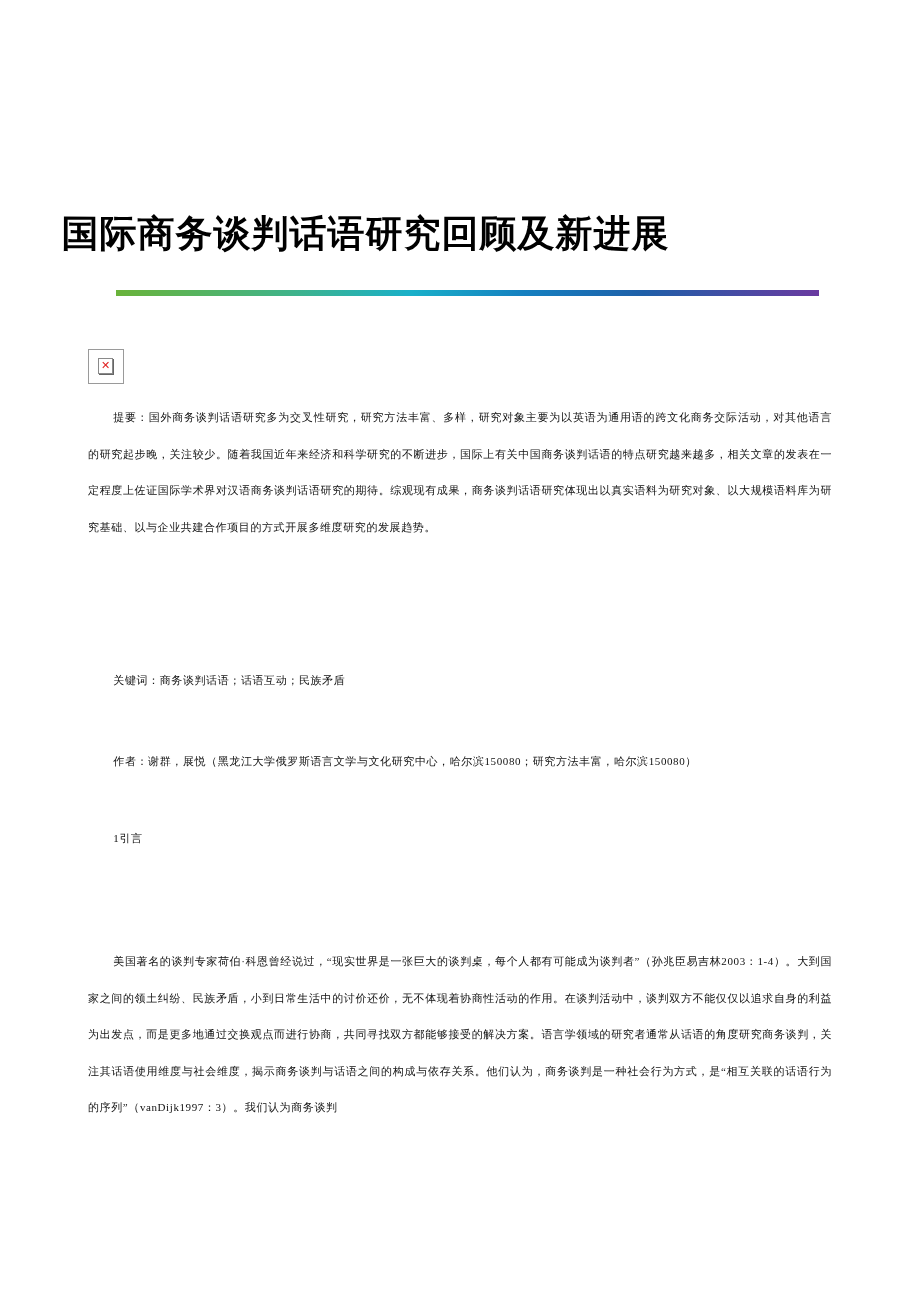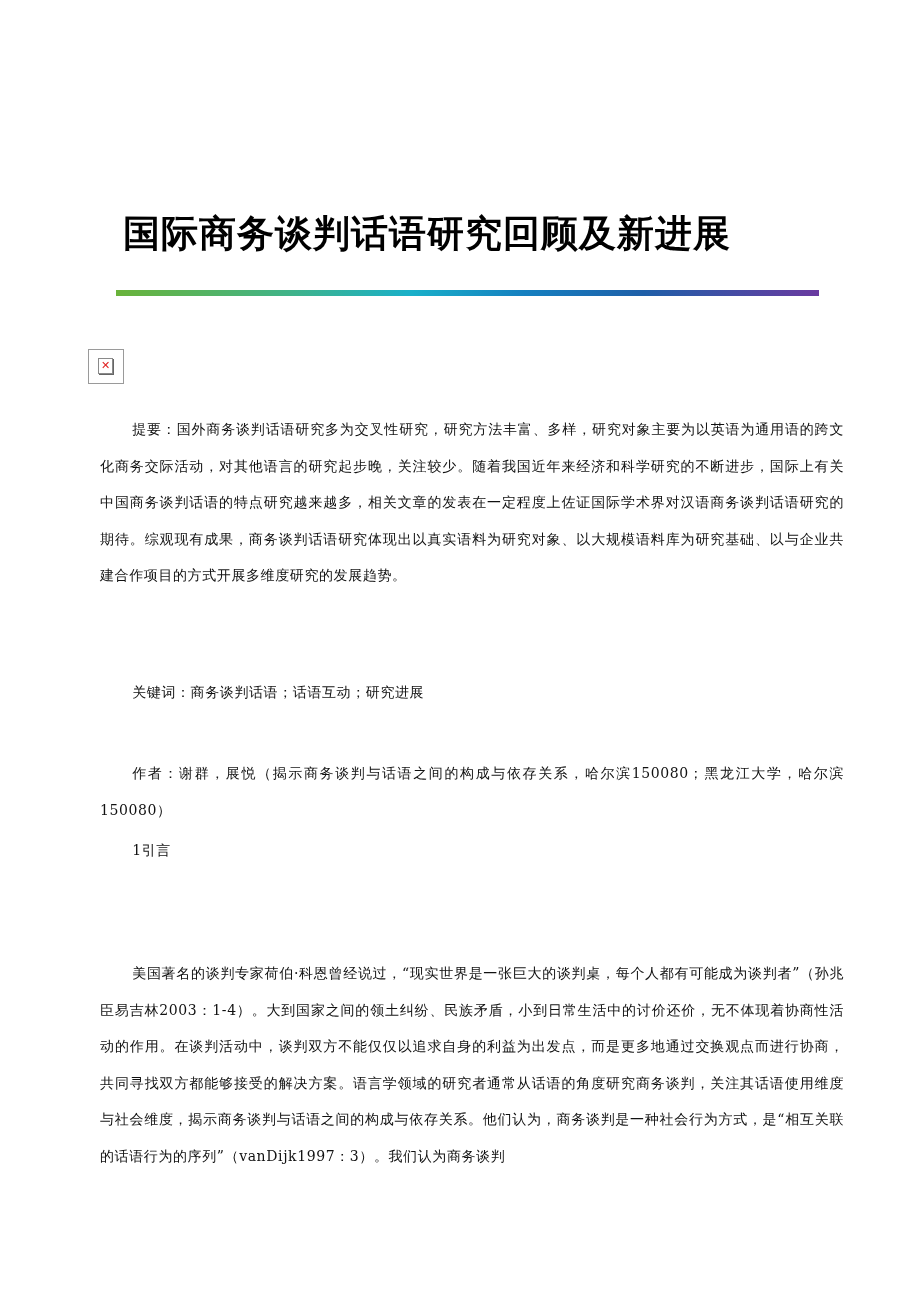--- a/index.html
+++ b/index.html
@@ -13,21 +13,21 @@
       position: relative;
       overflow: hidden;
       font-family: "DejaVu Serif", "Liberation Serif", serif;
       color: #111111;
     }
     .title {
       position: absolute;
       left: 0;
       width: 731px;
       top: 184px;
-      text-align: right;
+      text-align: center;
       font-family: "DejaVu Sans", "Liberation Sans", sans-serif;
       font-size: 37px;
       letter-spacing: 1px;
       color: #000000;
       line-height: 50px;
     }
     .rule {
       position: absolute;
       left: 116px;
       top: 290px;
@@ -59,45 +59,46 @@
       font-family: "DejaVu Sans", sans-serif;
       font-size: 11px;
       line-height: 13px;
       text-align: center;
       font-weight: bold;
     }
     .para {
       position: absolute;
       left: 88px;
       width: 744px;
-      font-size: 14px;
+      font-size: 11px;
       line-height: 36.5px;
       letter-spacing: 0.6px;
       text-align: justify;
       text-indent: 2.3em;
-      margin: 12px;
+      margin: 0;
+      font-family: Liberation Serif, serif;
     }
     .p-abstract { top: 399px; }
     .p-keywords { top: 662px; }
     .p-authors  { top: 743px; }
     .p-heading  { top: 820px; }
     .p-intro    { top: 943px; }
   </style>
 </head>
 <body>
 
 <h1 class="title">国际商务谈判话语研究回顾及新进展</h1>
 
 <div class="rule"></div>
 
 <div class="broken-image">
   <div class="inner">✕</div>
 </div>
 
 <p class="para p-abstract">提要：国外商务谈判话语研究多为交叉性研究，研究方法丰富、多样，研究对象主要为以英语为通用语的跨文化商务交际活动，对其他语言的研究起步晚，关注较少。随着我国近年来经济和科学研究的不断进步，国际上有关中国商务谈判话语的特点研究越来越多，相关文章的发表在一定程度上佐证国际学术界对汉语商务谈判话语研究的期待。综观现有成果，商务谈判话语研究体现出以真实语料为研究对象、以大规模语料库为研究基础、以与企业共建合作项目的方式开展多维度研究的发展趋势。</p>
 
-<p class="para p-keywords">关键词：商务谈判话语；话语互动；研究进展</p>
+<p class="para p-keywords">关键词：商务谈判话语；话语互动；民族矛盾</p>
 
-<p class="para p-authors">作者：谢群，展悦（揭示商务谈判与话语之间的构成与依存关系，哈尔滨150080；黑龙江大学，哈尔滨150080）</p>
+<p class="para p-authors">作者：谢群，展悦（黑龙江大学俄罗斯语言文学与文化研究中心，哈尔滨150080；研究方法丰富，哈尔滨150080）</p>
 
 <p class="para p-heading">1引言</p>
 
 <p class="para p-intro">美国著名的谈判专家荷伯·科恩曾经说过，“现实世界是一张巨大的谈判桌，每个人都有可能成为谈判者”（孙兆臣易吉林2003：1-4）。大到国家之间的领土纠纷、民族矛盾，小到日常生活中的讨价还价，无不体现着协商性活动的作用。在谈判活动中，谈判双方不能仅仅以追求自身的利益为出发点，而是更多地通过交换观点而进行协商，共同寻找双方都能够接受的解决方案。语言学领域的研究者通常从话语的角度研究商务谈判，关注其话语使用维度与社会维度，揭示商务谈判与话语之间的构成与依存关系。他们认为，商务谈判是一种社会行为方式，是“相互关联的话语行为的序列”（vanDijk1997：3）。我们认为商务谈判</p>
 
 </body></html>

